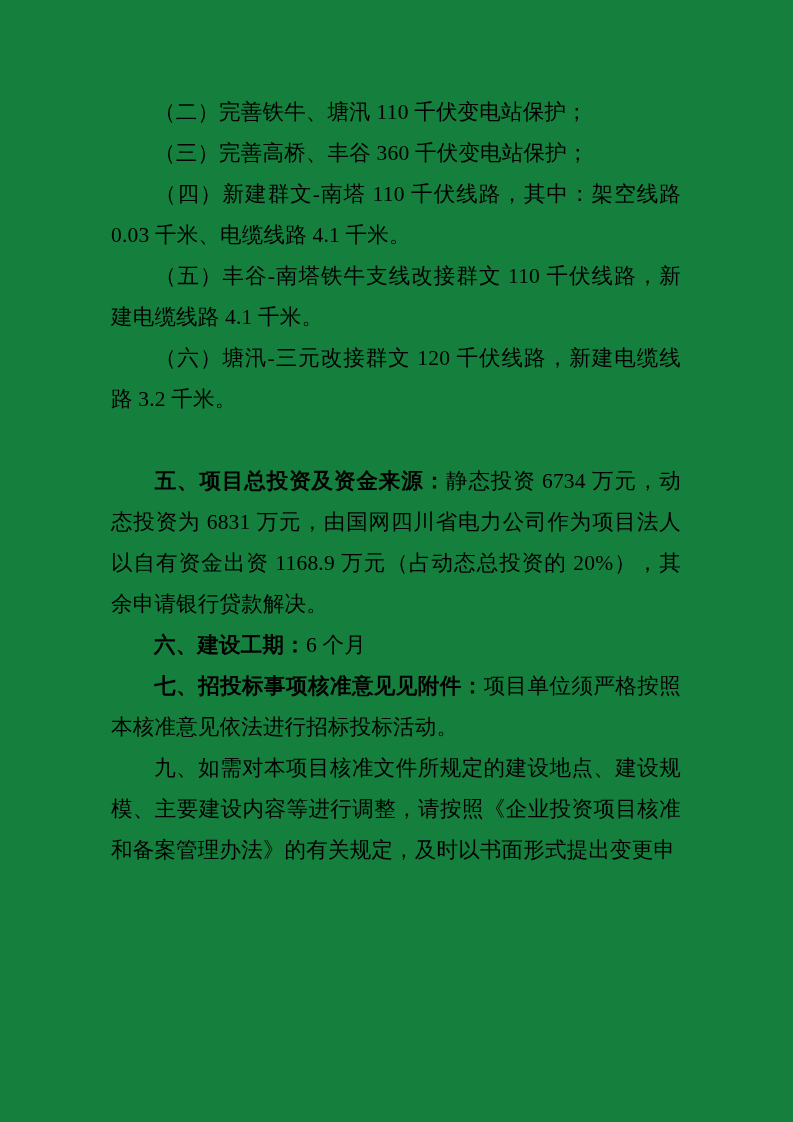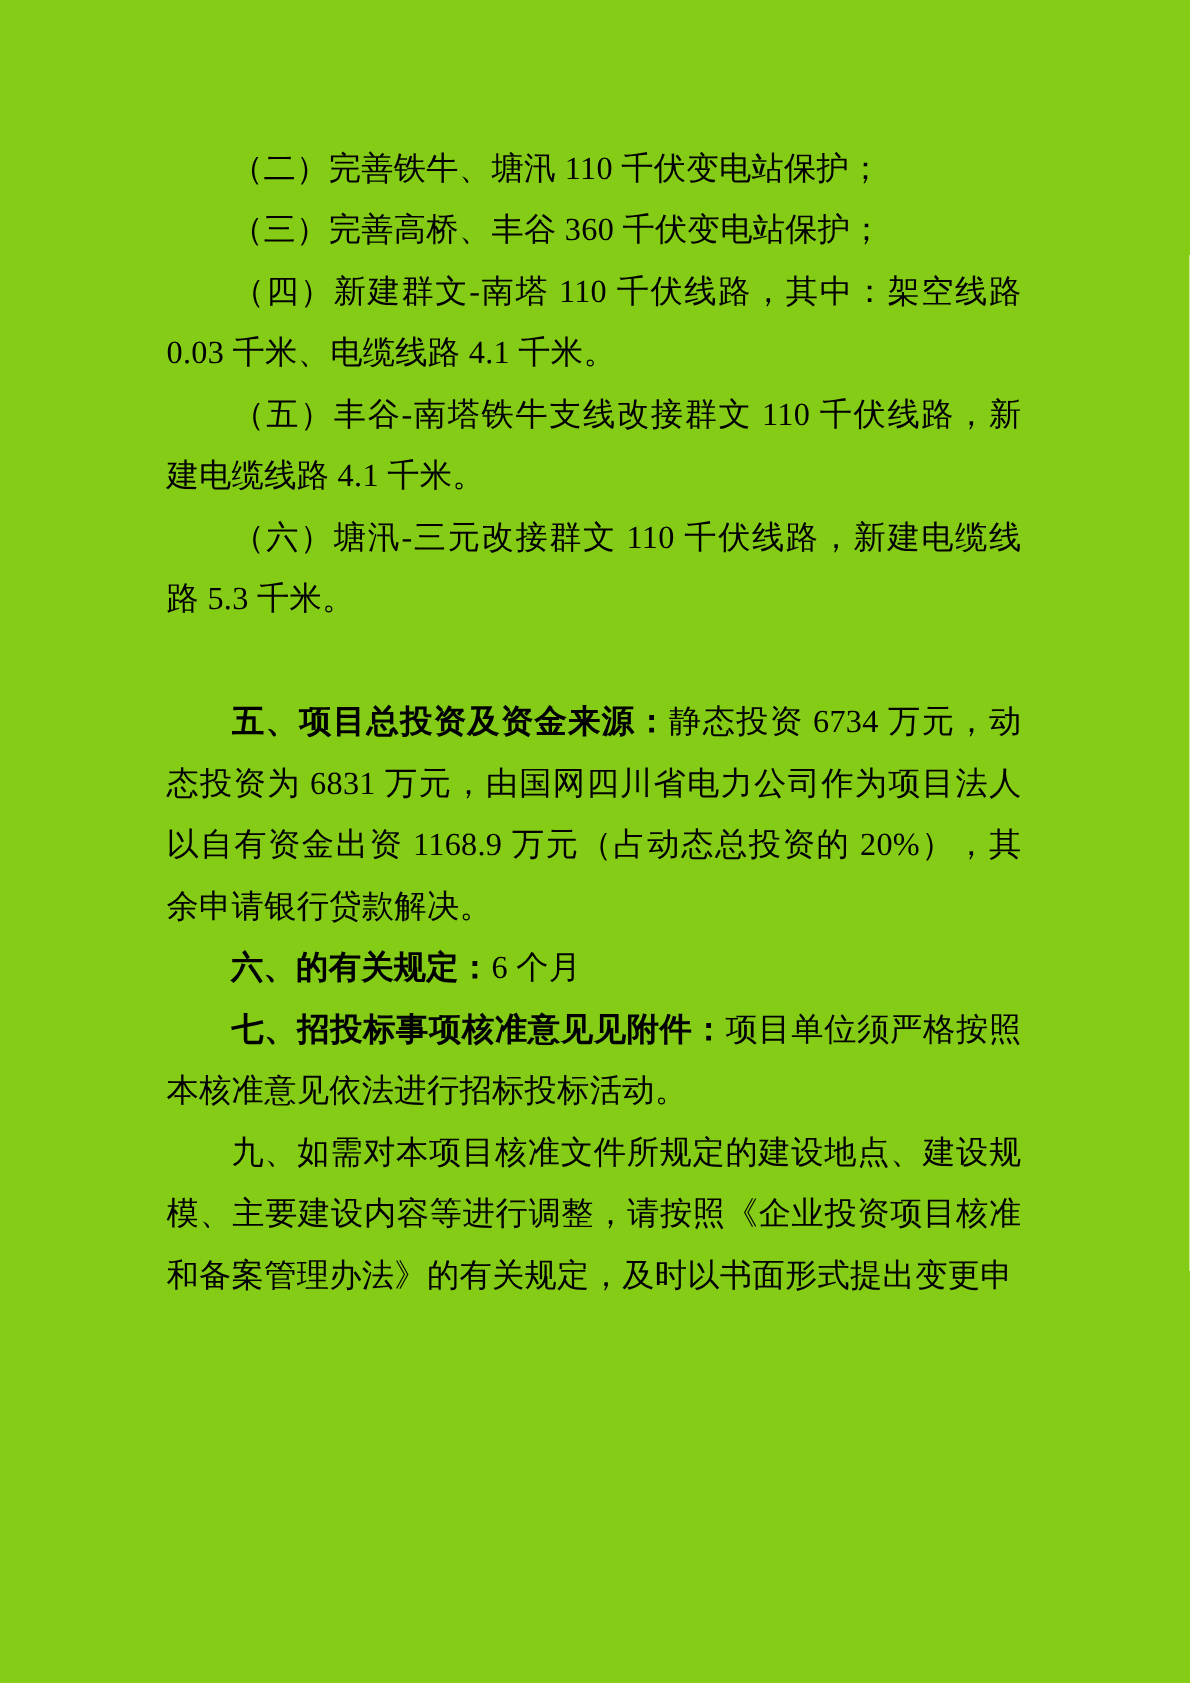--- a/index.html
+++ b/index.html
@@ -12,21 +12,21 @@
     height: 1122px;
     font-family: "Liberation Serif", "DejaVu Serif", serif;
     color: #000000;
     -webkit-font-smoothing: antialiased;
   }
   #page {
     position: relative;
     width: 793px;
     height: 1122px;
     box-sizing: border-box;
-    background: #84cc16;
+    background: #15803d;
     overflow: hidden;
   }
   #doc-body {
     position: absolute;
     left: 111px;
     top: 92px;
     width: 570px;
   }
   p.para {
     margin: 0 0 0 0;
@@ -46,20 +46,20 @@
 </style>
 </head>
 <body>
 
 <div id="page">
   <div id="doc-body">
       <p class="para"><span class="ind" style="width: 43px;">&nbsp;</span><span>（二）完善铁牛、塘汛 110 千伏变电站保护；</span></p>
       <p class="para"><span class="ind" style="width: 43px;">&nbsp;</span><span>（三）完善高桥、丰谷 360 千伏变电站保护；</span></p>
       <p class="para"><span class="ind" style="width: 43px;">&nbsp;</span><span>（四）新建群文-南塔 110 千伏线路，其中：架空线路 0.03 千米、电缆线路 4.1 千米。</span></p>
       <p class="para"><span class="ind" style="width: 43px;">&nbsp;</span><span>（五）丰谷-南塔铁牛支线改接群文 110 千伏线路，新建电缆线路 4.1 千米。</span></p>
-      <p class="para"><span class="ind" style="width: 43px;">&nbsp;</span><span>（六）塘汛-三元改接群文 110 千伏线路，新建电缆线路 5.3 千米。</span></p>
+      <p class="para"><span class="ind" style="width: 43px;">&nbsp;</span><span>（六）塘汛-三元改接群文 120 千伏线路，新建电缆线路 3.2 千米。</span></p>
       <p class="para"><span class="ind" style="width: 43px;">&nbsp;</span></p>
       <p class="para"><span class="ind" style="width: 43px;">&nbsp;</span><span class="bold">五、项目总投资及资金来源：</span><span>静态投资 6734 万元，动态投资为 6831 万元，由国网四川省电力公司作为项目法人以自有资金出资 1168.9 万元（占动态总投资的 20%），其余申请银行贷款解决。</span></p>
-      <p class="para"><span class="ind" style="width: 43px;">&nbsp;</span><span class="bold">六、的有关规定：</span><span>6 个月</span></p>
+      <p class="para"><span class="ind" style="width: 43px;">&nbsp;</span><span class="bold">六、建设工期：</span><span>6 个月</span></p>
       <p class="para"><span class="ind" style="width: 43px;">&nbsp;</span><span class="bold">七、招投标事项核准意见见附件：</span><span>项目单位须严格按照本核准意见依法进行招标投标活动。</span></p>
       <p class="para"><span class="ind" style="width: 43px;">&nbsp;</span><span>九、如需对本项目核准文件所规定的建设地点、建设规模、主要建设内容等进行调整，请按照《企业投资项目核准和备案管理办法》的有关规定，及时以书面形式提出变更申</span></p>
     </div>
 </div>
 
 </body></html>

